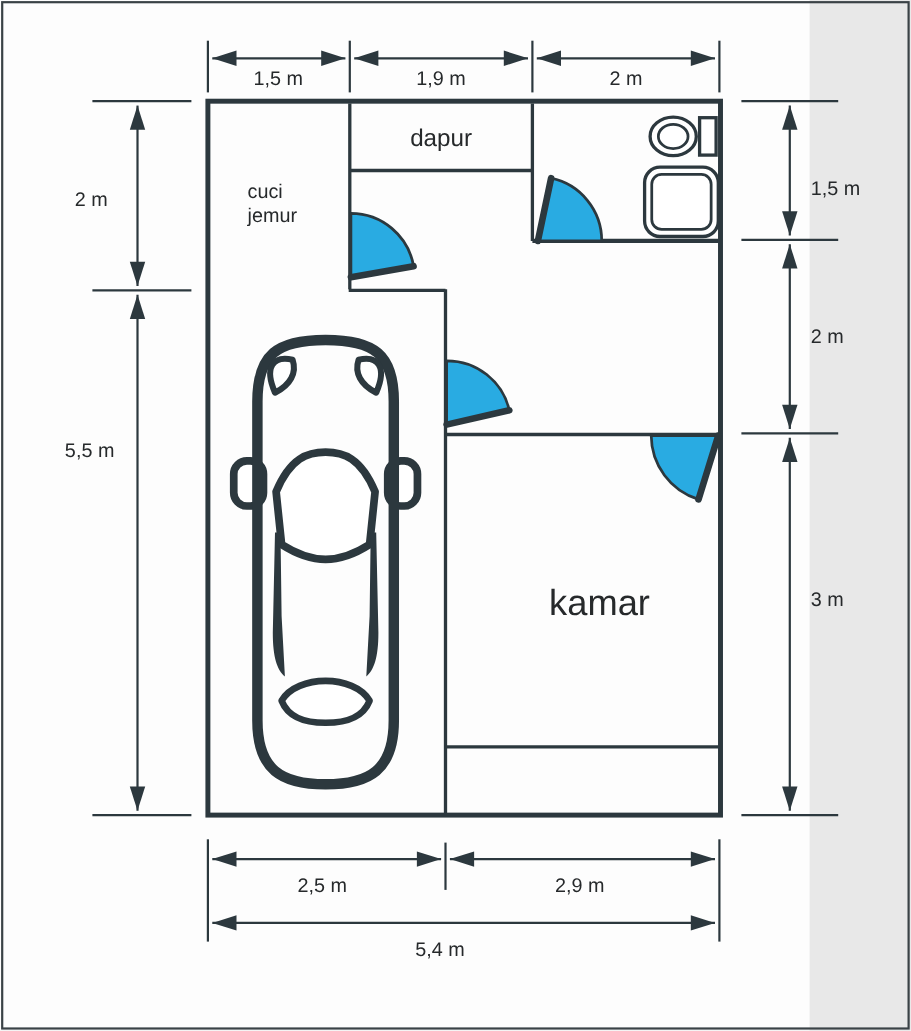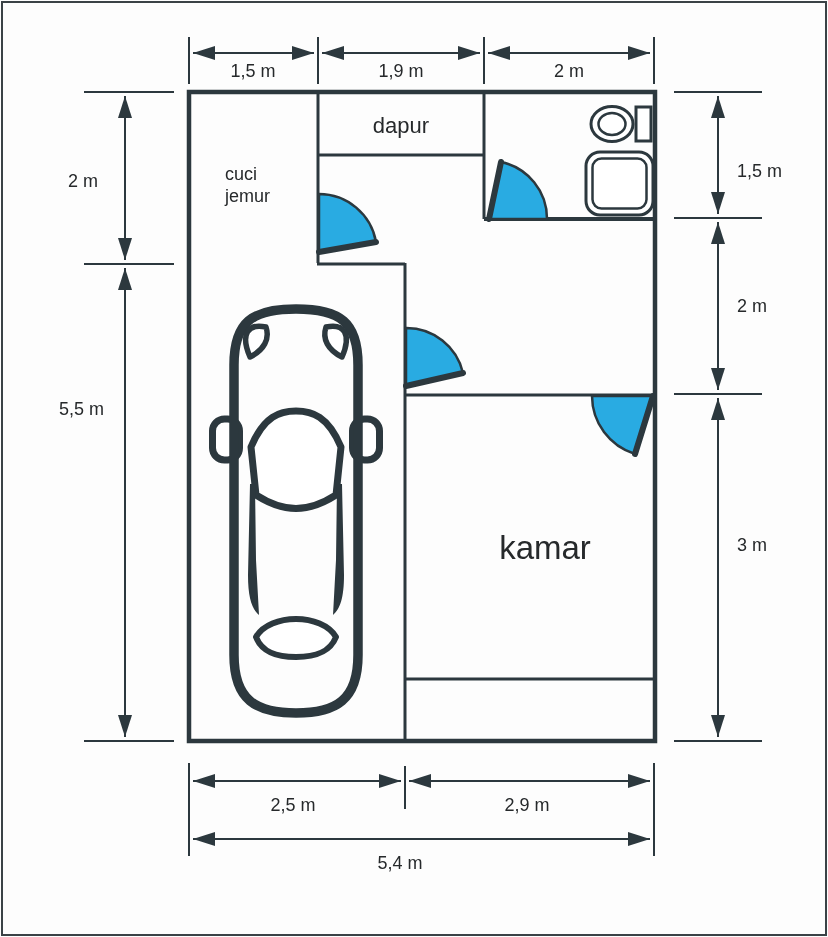--- a/index.html
+++ b/index.html
@@ -4,21 +4,21 @@
 <style>
   :root{
     --wall:#2c383e;
     --door:#29abe2;
     --text:#26292b;
     --bg:#fdfdfd;
   }
   html,body{margin:0;padding:0;background:#e8e8e8;}
   .canvas{
     position:relative;
-    width:828px;height:937px;
+    width:736px;height:937px;
     background:var(--bg);
     font-family:"Liberation Sans", sans-serif;
   }
   svg{display:block;}
   .frame{fill:none;stroke:#3a4246;stroke-width:2;}
   .w{stroke:var(--wall);fill:none;stroke-linecap:butt;}
   .w-outer{stroke-width:4.5;}
   .w-mid{stroke-width:4;}
   .w-thin{stroke-width:3;}
   .dim{stroke:var(--wall);stroke-width:2;fill:none;}

